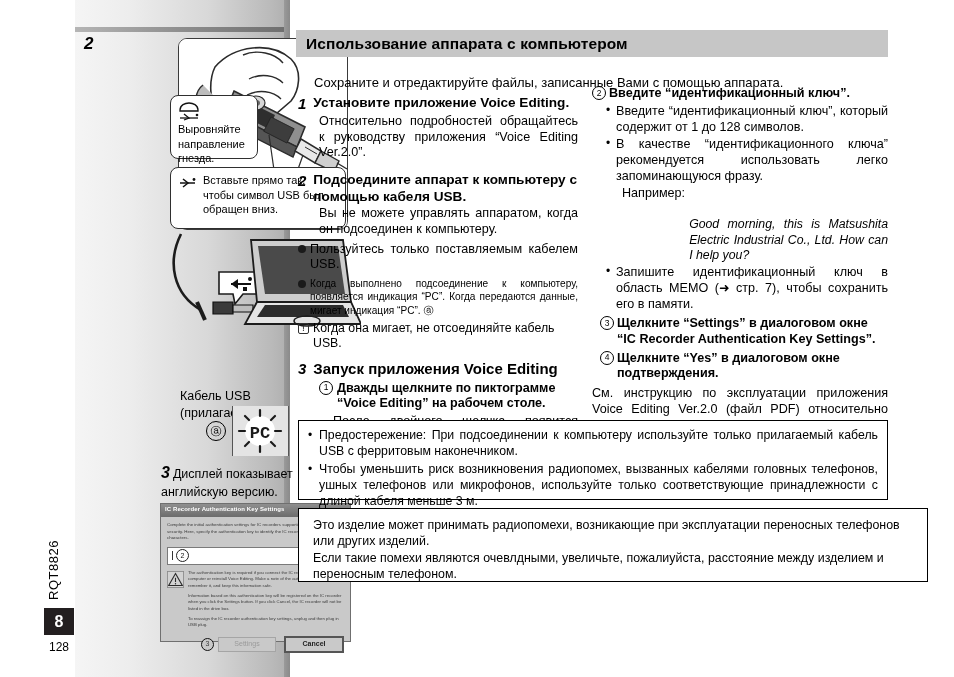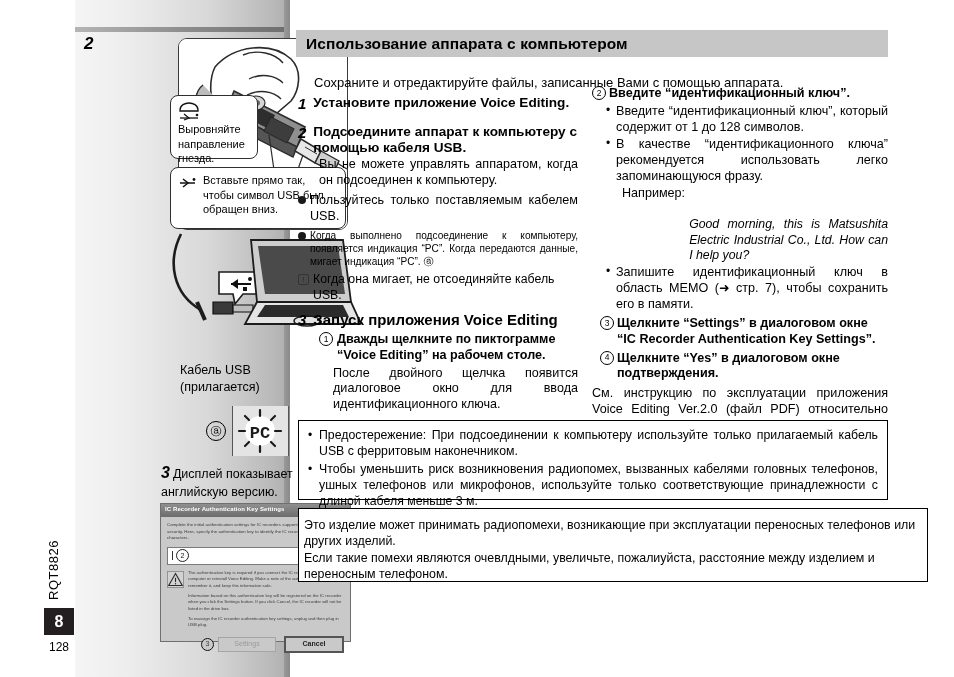--- a/index.html
+++ b/index.html
@@ -29,21 +29,21 @@
   #photo-card{position:absolute;left:103px;top:38px;width:168px;height:190px;
               background:#ffffff;border:1.6px solid #3a3a3a;border-radius:9px;overflow:hidden;}
   #photo-card svg{display:block;}
 
   .callout{position:absolute;background:#fff;border:1.5px solid #2f2f2f;border-radius:8px;
            font-size:11px;line-height:1.32;padding:5px 7px;box-sizing:border-box;}
   #callout1{left:95px;top:95px;width:88px;height:64px;}
   #callout2{left:95px;top:167px;width:176px;height:62px;padding-left:8px;}
 
   #laptop-wrap{position:absolute;left:86px;top:232px;width:200px;height:130px;}
-  #usb-label{position:absolute;left:105px;top:362px;font-size:12.5px;line-height:1.35;}
+  #usb-label{position:absolute;left:105px;top:388px;font-size:12.5px;line-height:1.35;}
 
   #pc-row{position:absolute;left:131px;top:406px;width:80px;height:50px;}
   #pc-a{position:absolute;left:0;top:15px;width:18px;height:18px;border:1.2px solid #000;
         border-radius:50%;font-size:11px;display:flex;align-items:center;justify-content:center;}
   #pc-screen{position:absolute;left:26px;top:0;width:55px;height:50px;background:#e4e4e4;
              border-left:1.6px solid #555;border-right:1.6px solid #555;}
 
   #step3{position:absolute;left:86px;top:463px;width:200px;font-size:12.5px;line-height:1.3;}
   #step3 .n{font-style:italic;font-weight:bold;font-size:16px;margin-right:3px;}
 
@@ -100,21 +100,21 @@
             vertical-align:1px;margin-right:2px;flex:0 0 12px;}
 
   .sub-hd{font-weight:bold;font-size:12.6px;line-height:1.25;}
   .mini-bul{display:flex;gap:5px;margin-top:2px;}
   .mini-bul .mb{flex:0 0 5px;font-size:12px;line-height:1.1;}
   .mini-bul .mt{font-size:12.6px;line-height:1.26;}
   .ital{font-style:italic;margin-top:31px;}
 
   .rbox{position:absolute;border:1.7px solid #000;box-sizing:border-box;background:#fff;}
   #caution-box{left:2px;top:420px;width:590px;height:80px;padding:7px 9px;}
-  #rf-box{left:2px;top:508px;width:630px;height:74px;padding:8px 5px;}
+  #rf-box{left:2px;top:508px;width:630px;height:74px;padding:8px 14px;}
   #caution-box .cl{display:flex;gap:6px;margin-bottom:3px;}
   #caution-box .cl .mb{flex:0 0 5px;font-size:12px;line-height:1.2;}
   #caution-box .ct{font-size:12.3px;line-height:1.28;text-align:justify;}
   #rf-box p{margin:0 0 1px 0;font-size:12.4px;line-height:1.3;}
 </style>
 </head>
 <body>
 
 <div id="page-margin">
   <div id="rqt-code">RQT8826</div>
@@ -272,20 +272,21 @@
   </div>
 
   <div id="intro">Сохраните и отредактируйте файлы, записанные Вами с помощью аппарата.</div>
 
   <div id="col-left">
 
     <div class="stepline">
       <span class="num">1</span>
       <span class="hd">Установите приложение Voice Editing.</span>
     </div>
+    <div class="body-t just">Относительно подробностей обращайтесь к руководству приложения “Voice Editing Ver.2.0”.</div>
 
     <div class="stepline" style="margin-top:11px;">
       <span class="num">2</span>
       <span class="hd">Подсоедините аппарат к компьютеру с помощью кабеля USB.</span>
     </div>
     <div class="body-t just">Вы не можете управлять аппаратом, когда он подсоединен к компьютеру.</div>
 
     <div class="bullet-row" style="margin-top:4px;">
       <span class="blkdot"></span>
       <span class="mt" style="font-size:12.6px;line-height:1.26;text-align:justify;">Пользуйтесь только поставляемым кабелем USB.</span>

